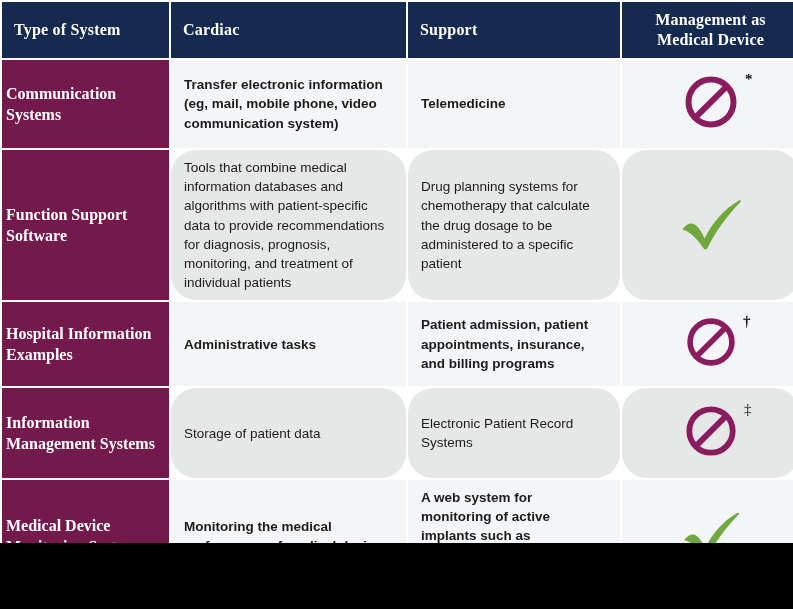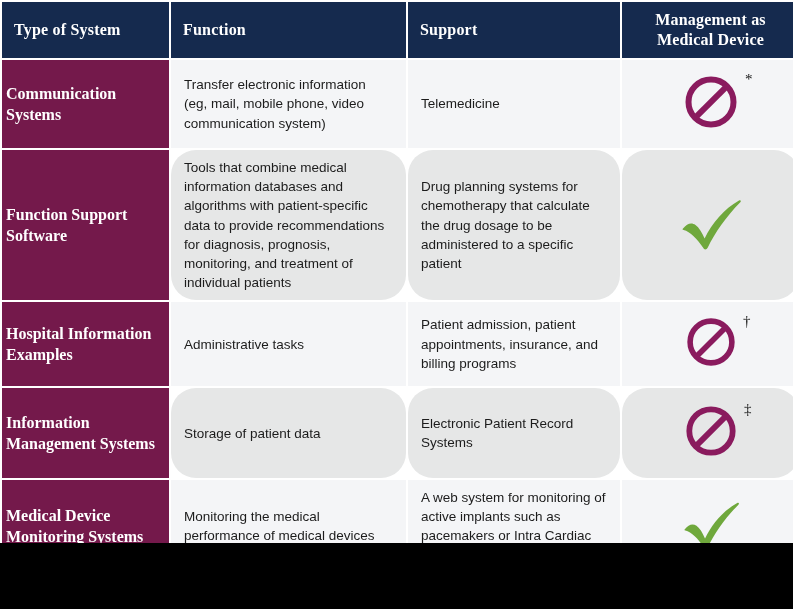--- a/index.html
+++ b/index.html
@@ -93,21 +93,21 @@
   
   td.qual-cell {
     text-align: center;
     vertical-align: middle;
     padding: 4px;
     box-sizing: border-box;
   }
 
   
   tr.band-light td.text-cell,
-  tr.band-light td.qual-cell { background: #f4f5f7; }
+  tr.band-light td.qual-cell { background: #f4f5f7; font-weight: bold; }
   tr.band-dark td.text-cell,
   tr.band-dark td.qual-cell { background: #e6e7e7; border-radius: 25px; }
 
   
   tr.r1 td { height: 88px; }
   tr.r2 td { height: 129px; }
   tr.r3 td { height: 84px; }
   tr.r4 td { height: 90px; }
   tr.r5 td { height: 88px; }
 
@@ -146,21 +146,21 @@
     <table class="sys-table">
       <colgroup>
         <col class="c-type">
         <col class="c-func">
         <col class="c-ex">
         <col class="c-qual">
       </colgroup>
       <thead>
         <tr>
           <th>Type of System</th>
-          <th>Function</th>
+          <th>Cardiac</th>
           <th>Support</th>
           <th class="qual-head">
             <span>Management as</span><br>
             <span>Medical Device</span>
           </th>
         </tr>
       </thead>
       <tbody>
 
         <tr class="r1 band-light">

